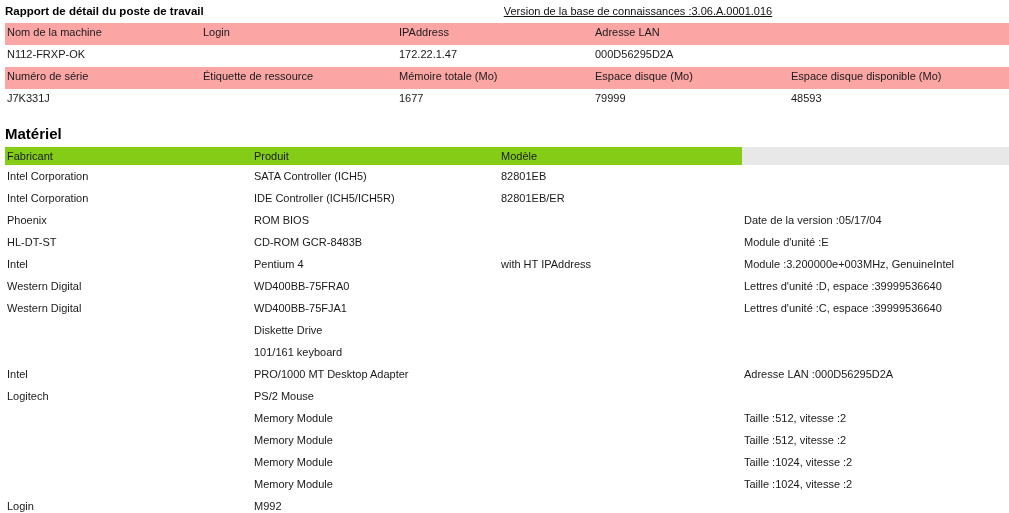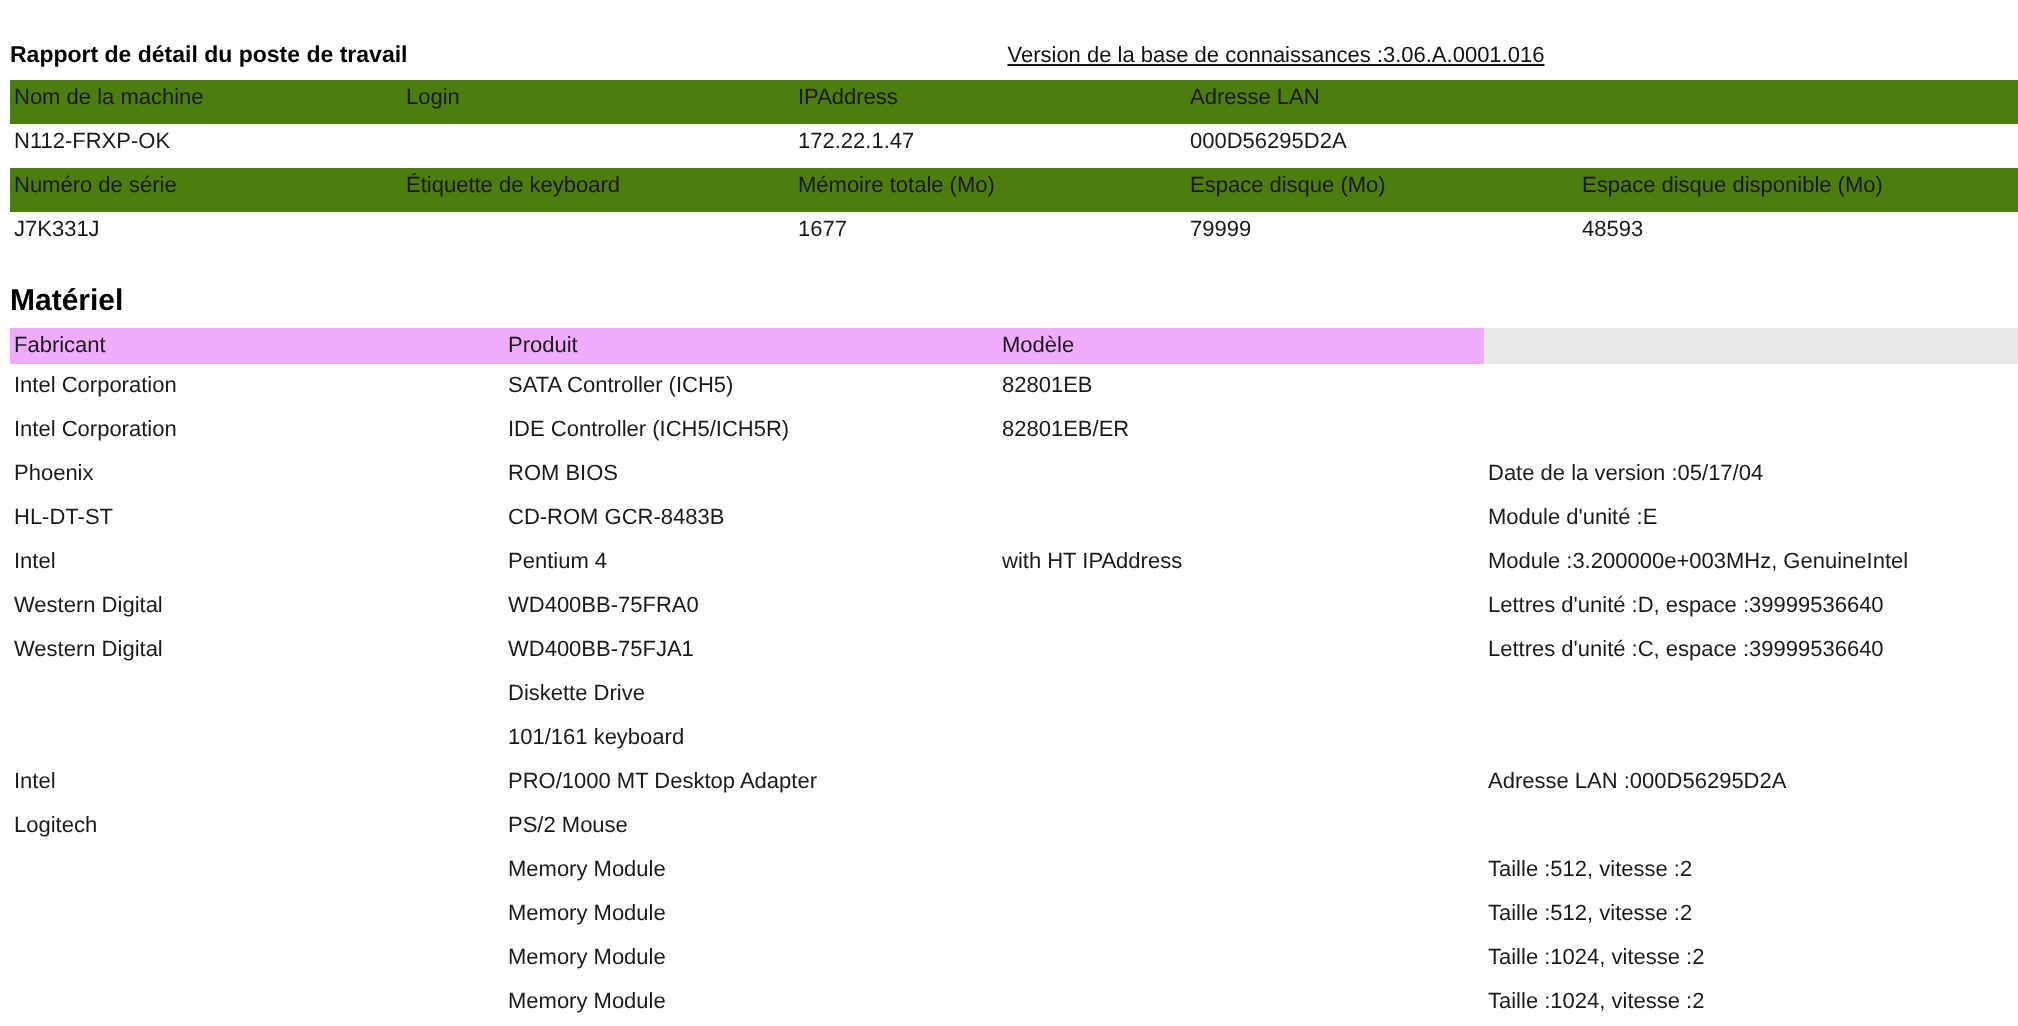--- a/index.html
+++ b/index.html
@@ -17,21 +17,21 @@
   }
   .page {
     position: relative;
     width: 1009px;
     padding: 0;
   }
   
   .report-head {
     display: flex;
     align-items: baseline;
-    padding: 22px 0 6px 5px;
+    padding: 5px 0 6px 5px;
   }
   .report-title {
     font-weight: bold;
     font-size: 11.5px;
     color: #000;
   }
   .kb-version {
     margin-left: 300px;
     font-size: 11px;
     color: #111;
@@ -49,21 +49,21 @@
     text-align: left;
     font-weight: normal;
     font-size: 11px;
     color: #1a1a1a;
     padding: 3px 4px 3px 2px;
     vertical-align: top;
     white-space: nowrap;
     overflow: hidden;
   }
   tr.hdr > td {
-    background: #4d7c0f;
+    background: #fca5a5;
   }
   tr.data > td {
     background: #ffffff;
   }
   .summary td { height: 16px; }
   .summary tr.hdr td { height: 16px; }
 
   
   .summary col.c1 { width: 196px; }
   .summary col.c2 { width: 196px; }
@@ -79,21 +79,21 @@
     margin: 14px 0 5px 5px;
   }
 
   
   .hardware col.h1 { width: 247px; }
   .hardware col.h2 { width: 247px; }
   .hardware col.h3 { width: 243px; }
   .hardware col.h4 { width: 267px; }
 
   .hardware tr.hdr td {
-    background: #f0abfc;
+    background: #84cc16;
   }
   .hardware tr.hdr td.blank {
     background: #e8e8e8;
   }
   .hardware tr.data td {
     background: #ffffff;
     padding-top: 5px;
     padding-bottom: 5px;
   }
 </style>
@@ -125,21 +125,21 @@
       </tr>
       <tr class="data">
         <td>N112-FRXP-OK</td>
         <td></td>
         <td>172.22.1.47</td>
         <td>000D56295D2A</td>
         <td></td>
       </tr>
       <tr class="hdr">
         <td>Numéro de série</td>
-        <td>Étiquette de keyboard</td>
+        <td>Étiquette de ressource</td>
         <td>Mémoire totale (Mo)</td>
         <td>Espace disque (Mo)</td>
         <td>Espace disque disponible (Mo)</td>
       </tr>
       <tr class="data">
         <td>J7K331J</td>
         <td></td>
         <td>1677</td>
         <td>79999</td>
         <td>48593</td>

